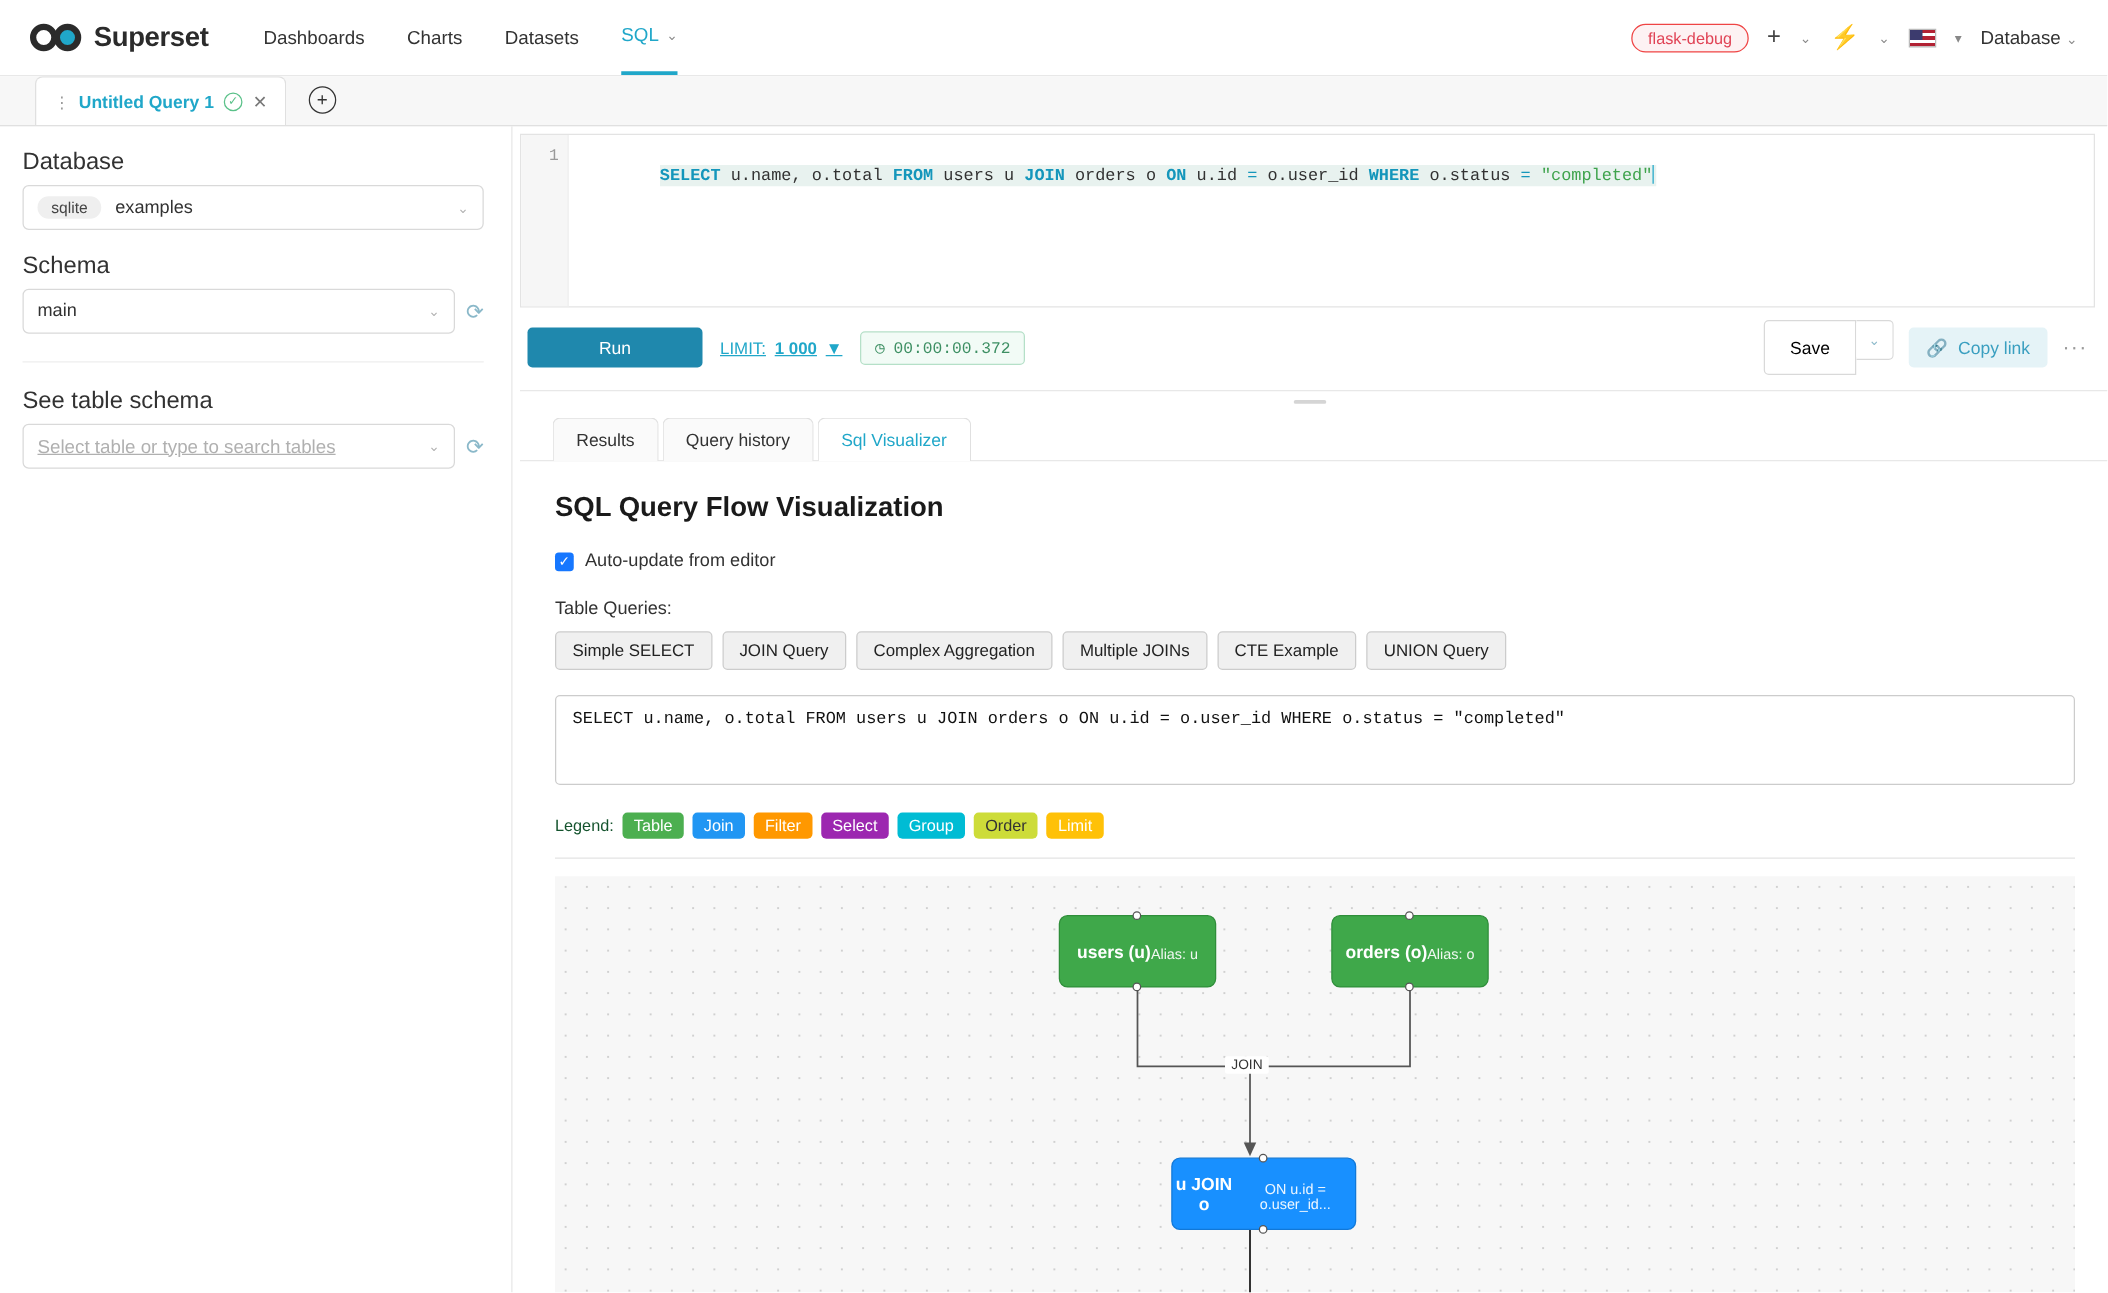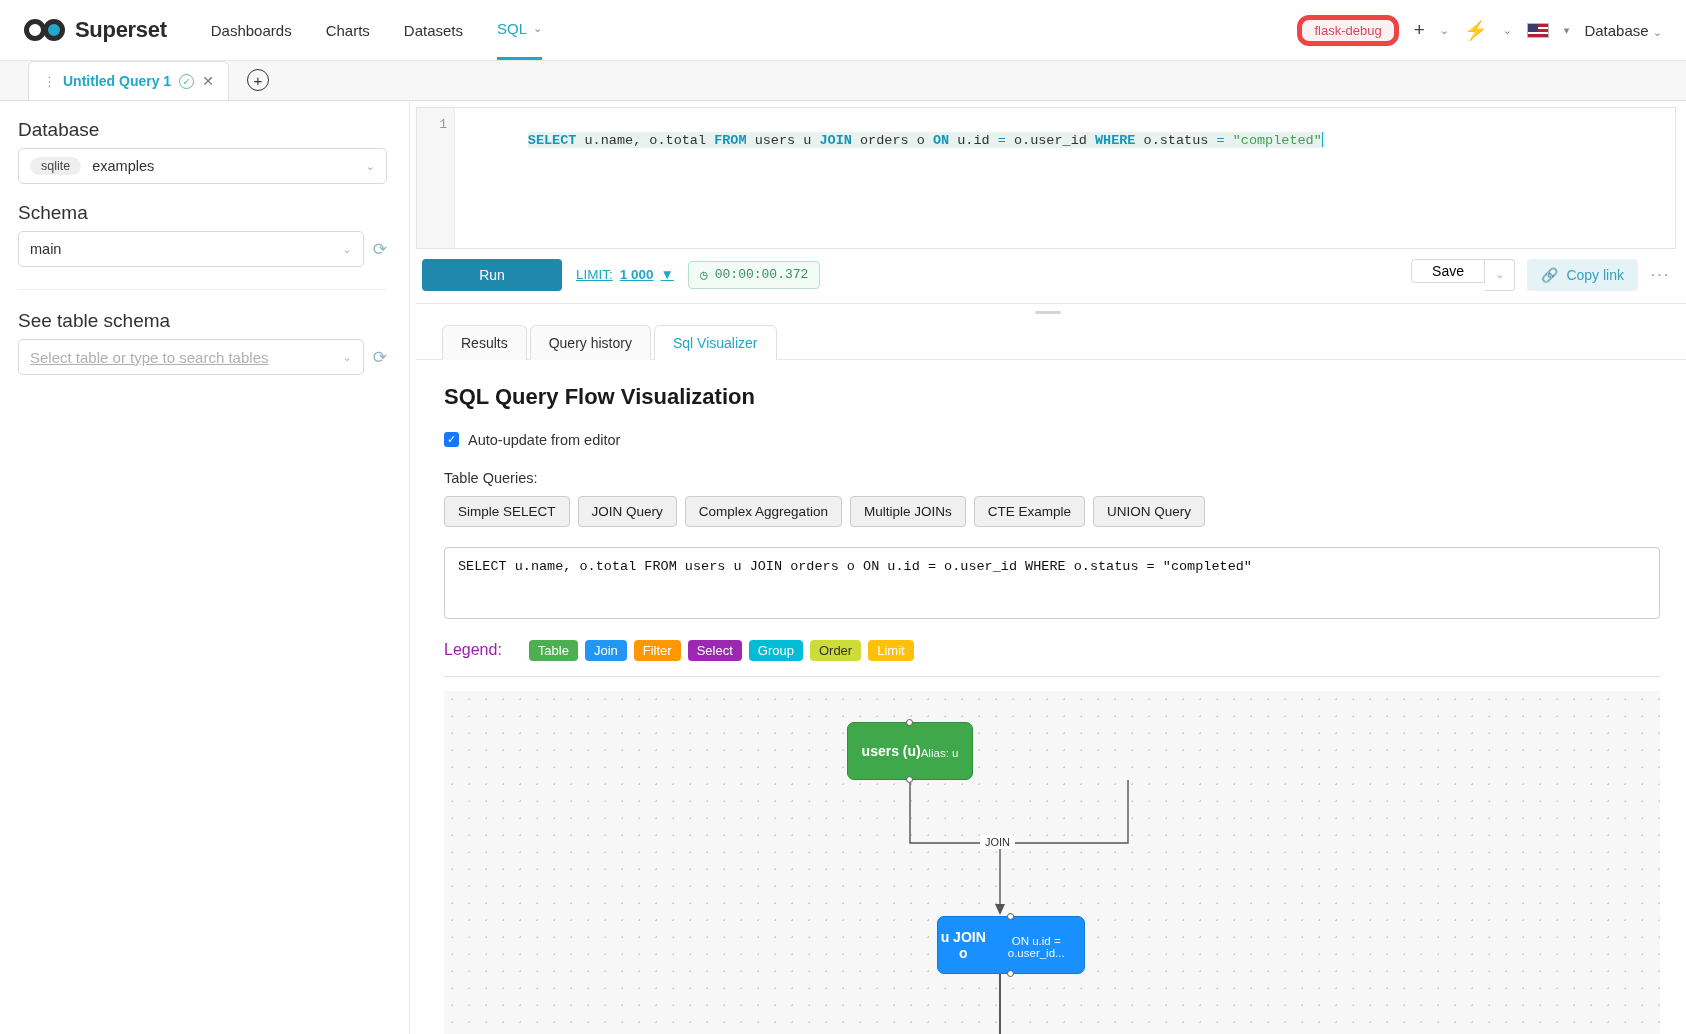--- a/index.html
+++ b/index.html
@@ -25,21 +25,21 @@
   .nav-links { display: flex; align-items: center; gap: 34px; height: 100%; }
   .nav-link {
     font-size: 15px; color: #323232; height: 100%;
     display: flex; align-items: center; cursor: pointer;
   }
   .nav-link.active {
     color: #20a7c9; border-bottom: 3px solid #20a7c9;
   }
   .nav-right { margin-left: auto; display: flex; align-items: center; gap: 15px; }
   .debug-pill {
-    border: 5px solid #ef4444; color: #e04355; background: #fdf2f3;
+    border: 1px solid #ef4444; color: #e04355; background: #fdf2f3;
     border-radius: 12px; font-size: 13px; padding: 3px 12px;
   }
   .nav-ico { font-size: 19px; color: #444; cursor: pointer; }
   .caret { font-size: 11px; color: #888; cursor: pointer; }
   .flag {
     width: 22px; height: 15px; border: 1px solid #bbb; cursor: pointer;
     background:
       linear-gradient(#b22234 0 20%, #fff 20% 40%, #b22234 40% 60%, #fff 60% 80%, #b22234 80% 100%);
     position: relative; display: inline-block;
   }
@@ -124,21 +124,21 @@
   .limit b { font-weight: bold; }
   .timer {
     border: 1px solid #b5e0c8; background: #f2fbf6; color: #3d8f63;
     border-radius: 4px; font-size: 13px; padding: 5px 11px;
     font-family: "Liberation Mono", monospace; display: flex; align-items: center; gap: 7px;
   }
   .tb-right { margin-left: auto; display: flex; align-items: center; gap: 12px; }
   .save-group { display: flex; }
   .save-main {
     border: 1px solid #d9d9d9; background: #fff; border-radius: 4px 0 0 4px;
-    height: 24px; padding: 0 20px; font-size: 14px; cursor: pointer;
+    height: 44px; padding: 0 20px; font-size: 14px; cursor: pointer;
     font-family: "Liberation Sans", sans-serif;
   }
   .save-caret {
     border: 1px solid #d9d9d9; border-left: none; background: #fff;
     border-radius: 0 4px 4px 0; height: 32px; width: 30px; cursor: pointer;
     color: #8ab8c9; font-size: 11px;
   }
   .copylink {
     background: #e5f3f7; color: #3a9fc0; border: none; border-radius: 4px;
     height: 32px; padding: 0 14px; font-size: 14px; cursor: pointer;
@@ -174,21 +174,21 @@
     border: 1px solid #ccc; background: #f0f0f0; border-radius: 4px;
     padding: 7px 13px; font-size: 13.5px; cursor: pointer;
     font-family: "Liberation Sans", sans-serif; color: #222;
   }
   .qbox {
     width: 100%; height: 72px; border: 1px solid #ccc; border-radius: 4px;
     padding: 11px 13px; font-family: "Liberation Mono", monospace; font-size: 13.5px;
     color: #111; resize: none; background: #fff;
   }
   .legend { display: flex; align-items: center; gap: 7px; margin: 17px 0 15px; }
-  .legend-lbl { font-size: 16px; color: #a21caf; margin-right: 20px; }
+  .legend-lbl { font-size: 13px; color: #14532d; margin-right: 0; }
   .chip { color: #fff; border-radius: 4px; font-size: 13px; padding: 3px 9px; }
   .viz-divider { border-top: 1px solid #e4e4e4; }
 
   
   .canvas {
     position: relative; height: 350px; margin-top: 14px;
     background-color: #f7f7f7;
     background-image: radial-gradient(#d0d0d0 1px, transparent 1px);
     background-size: 17px 17px;
   }
@@ -372,20 +372,26 @@
           <path d="M556,283 L556,350" stroke="#333" stroke-width="1.6" fill="none"></path>
         </svg>
 
         <div class="node table-node" style="left:403px; top:31px">
           <span class="handle top"></span>
           <span class="n-title">users (u)</span>
           <span class="n-sub">Alias: u</span>
           <span class="handle bot"></span>
         </div>
 
+        <div class="node table-node" style="left:621px; top:31px">
+          <span class="handle top"></span>
+          <span class="n-title">orders (o)</span>
+          <span class="n-sub">Alias: o</span>
+          <span class="handle bot"></span>
+        </div>
 
         <div class="edge-label" style="left:536px; top:144px">JOIN</div>
 
         <div class="node join-node" style="left:493px; top:225px">
           <span class="handle top"></span>
           <span class="n-title">u JOIN o</span>
           <span class="n-sub">ON u.id = o.user_id...</span>
           <span class="handle bot"></span>
         </div>
       </div>

